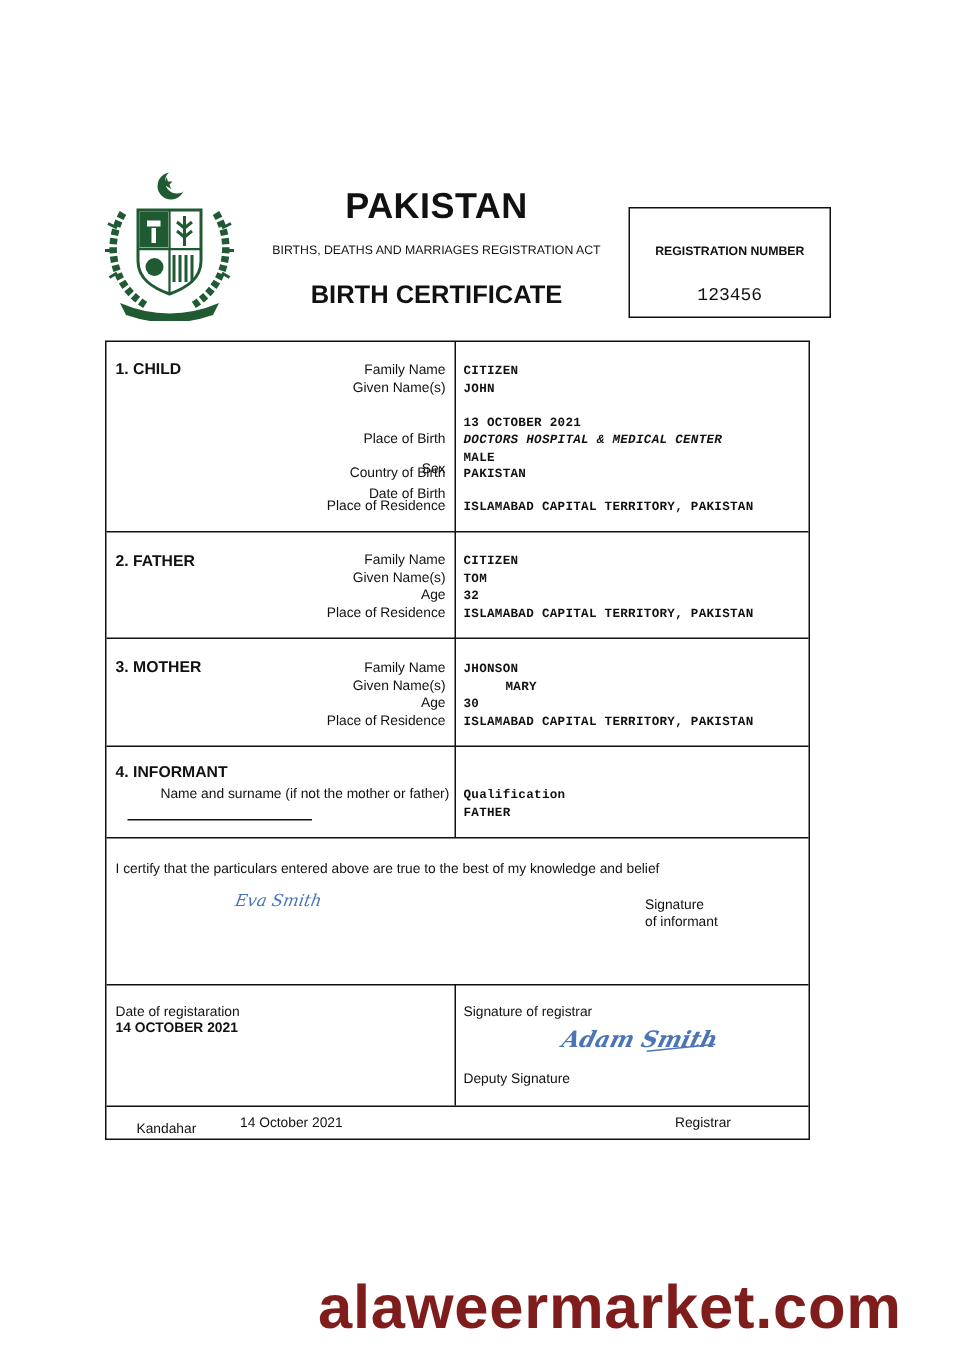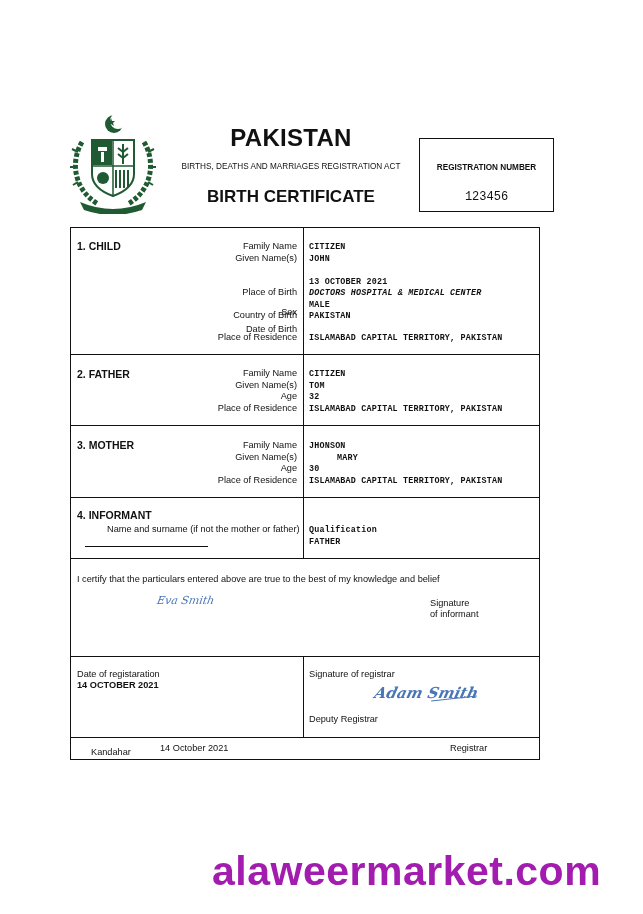--- a/index.html
+++ b/index.html
@@ -15,21 +15,21 @@
   .regnum { position:absolute; left:0; right:0; top:51px; text-align:center; font-size:12px;font-family:Liberation Mono, monospace; }
   .table { left:70px; top:227px; width:470px; height:533px; border:1px solid #111; box-sizing:border-box; }
   .hline { position:absolute; left:0; right:0; height:0; border-top:1px solid #111; }
   .vline { position:absolute; width:0; border-left:1px solid #111; }
   .sec { position:absolute; font-weight:bold; font-size:10.5px; }
   .lbl { position:absolute; right:242px; text-align:right; font-size:9.2px; line-height:11.5px; white-space:nowrap; }
   .val { position:absolute; left:238px; font-family:"Liberation Mono", monospace; font-weight:bold; font-size:8.4px; line-height:11.5px; white-space:nowrap; letter-spacing:0.2px;text-align:center; }
   .txt { position:absolute; font-size:9.2px; white-space:nowrap; }
   .bold { font-weight:bold; }
   .sig { position:absolute; font-family:"DejaVu Serif", serif; font-style:italic; color:#4a76b8; }
-  .watermark { left:212px; top:848px; font-weight:bold; font-size:41px; color:#a21caf; letter-spacing:0.5px; }
+  .watermark { left:212px; top:848px; font-weight:bold; font-size:41px; color:#7f1d1d; letter-spacing:0.5px; }
 </style>
 </head>
 <body>
 
 <div class="abs emblem">
   <svg width="90" height="102" viewBox="0 0 90 102">
 
     <circle cx="46" cy="12" r="9" fill="#1f5a32"></circle>
     <circle cx="50" cy="9" r="8" fill="#fff"></circle>
     <polygon points="43,6 44,9 47,9 45,11 46,14 43,12 40,14 41,11 39,9 42,9" fill="#1f5a32"></polygon>
@@ -129,21 +129,21 @@
     <div class="txt" style="left:359px; top:370px;">Signature</div>
     <div class="txt" style="left:359px; top:381px;">of informant</div>
   </div>
 
   <div>
     <div class="txt" style="left:6px; top:441px;">Date of registaration</div>
     <div class="txt bold" style="left:6px; top:452px;">14 OCTOBER 2021</div>
     <div class="txt" style="left:238px; top:441px;">Signature of registrar</div>
     <div class="sig" style="left:304px; top:456px; font-size:15px; font-weight:bold; transform:skewX(-14deg);">Adam Smith</div>
     <div style="position:absolute; left:360px; top:470px; width:46px; border-top:1px solid #4a76b8; transform:rotate(-6deg);"></div>
-    <div class="txt" style="left:238px; top:486px;">Deputy Registrar</div>
+    <div class="txt" style="left:238px; top:486px;">Deputy Signature</div>
   </div>
 
   <div>
     <div class="txt" style="left:20px; top:519px;">Kandahar</div>
     <div class="txt" style="left:89px; top:515px;">14 October 2021</div>
     <div class="txt" style="left:379px; top:515px;">Registrar</div>
   </div>
 </div>
 
 <div class="abs watermark">alaweermarket.com</div>

